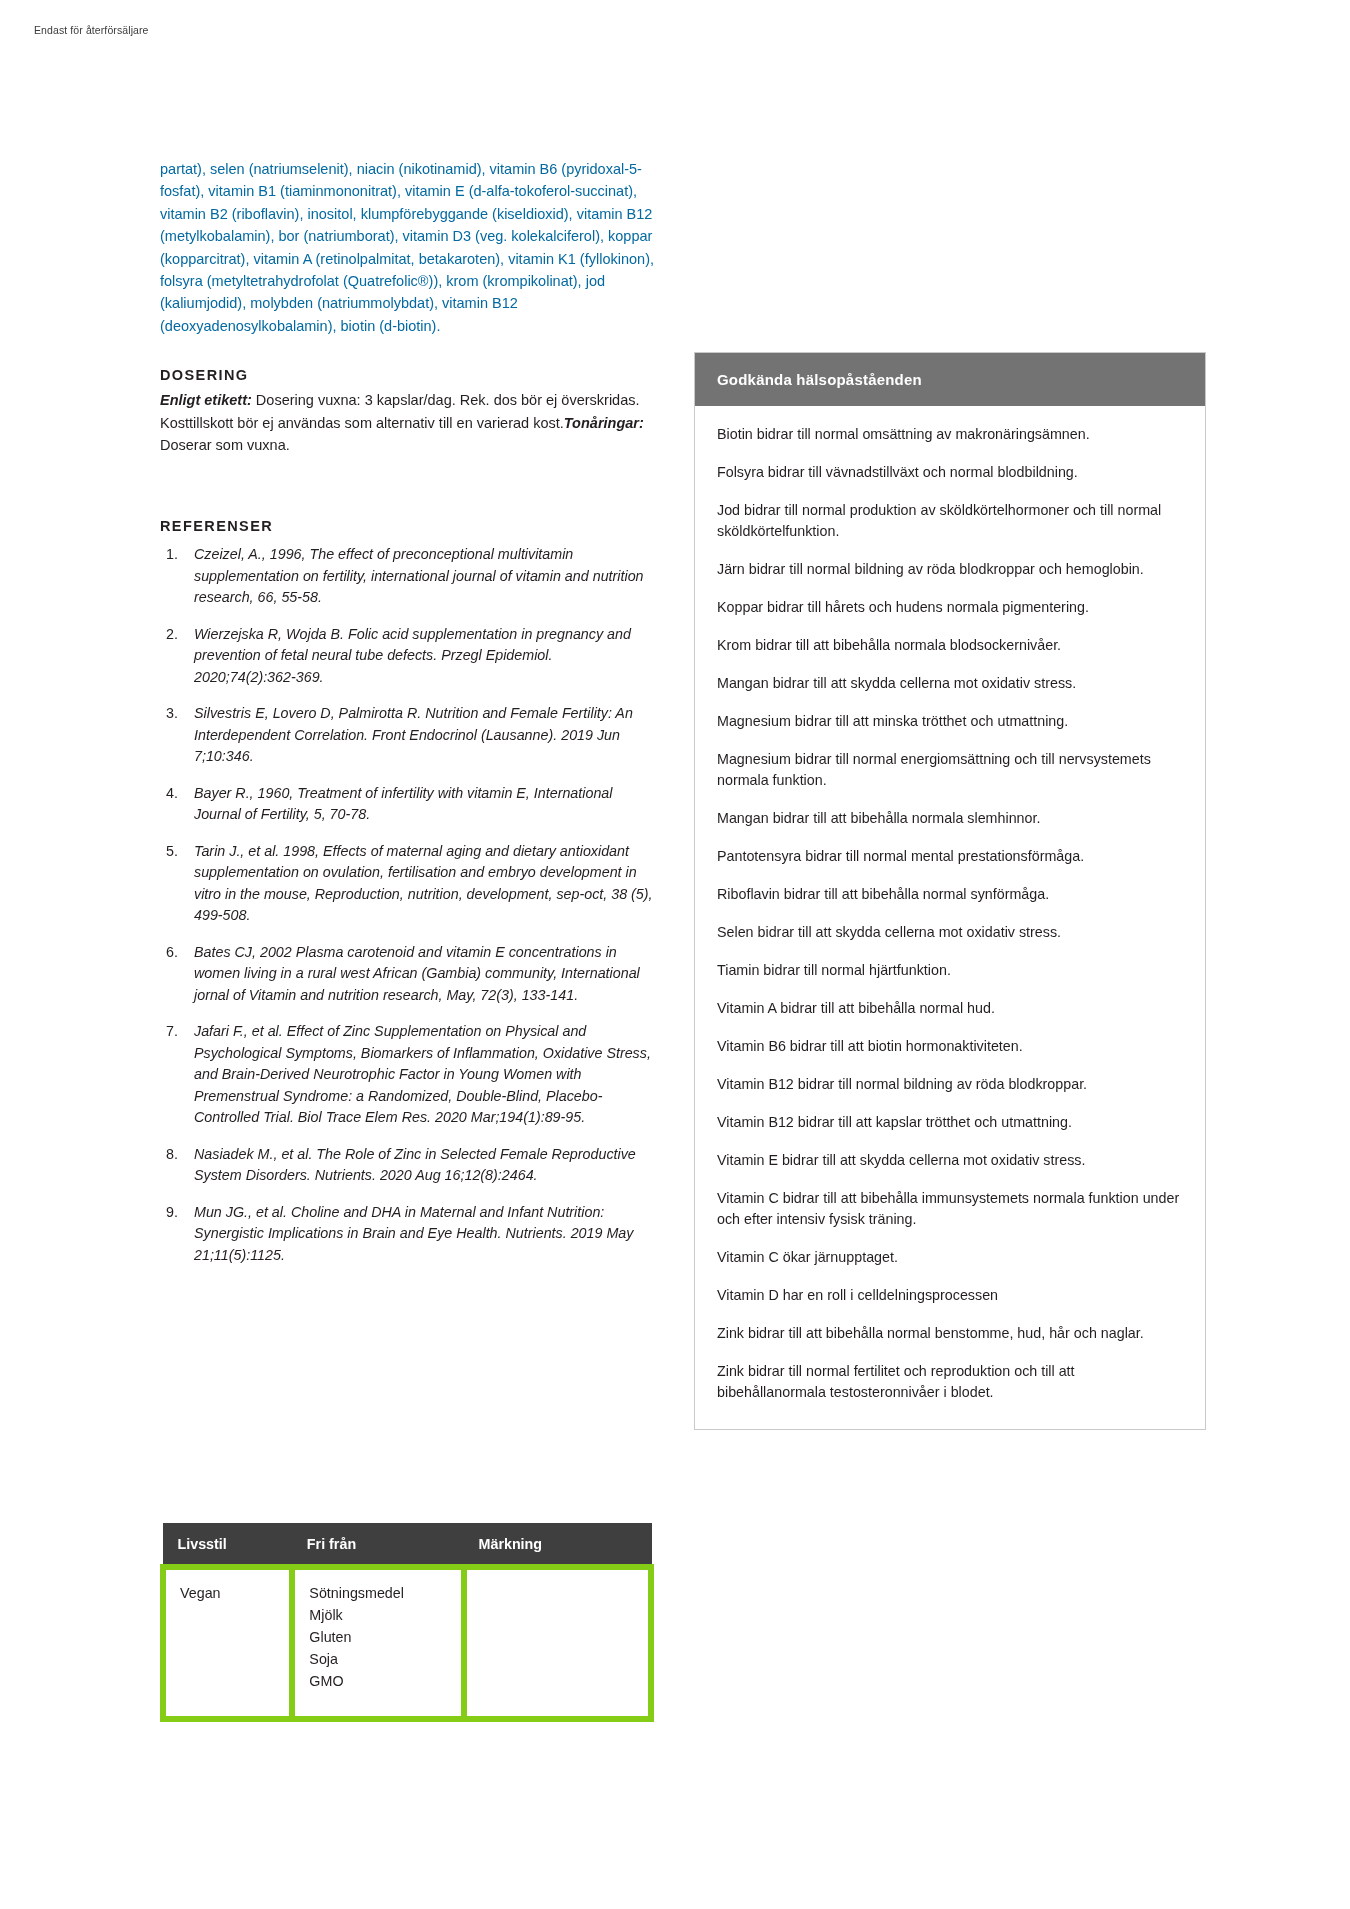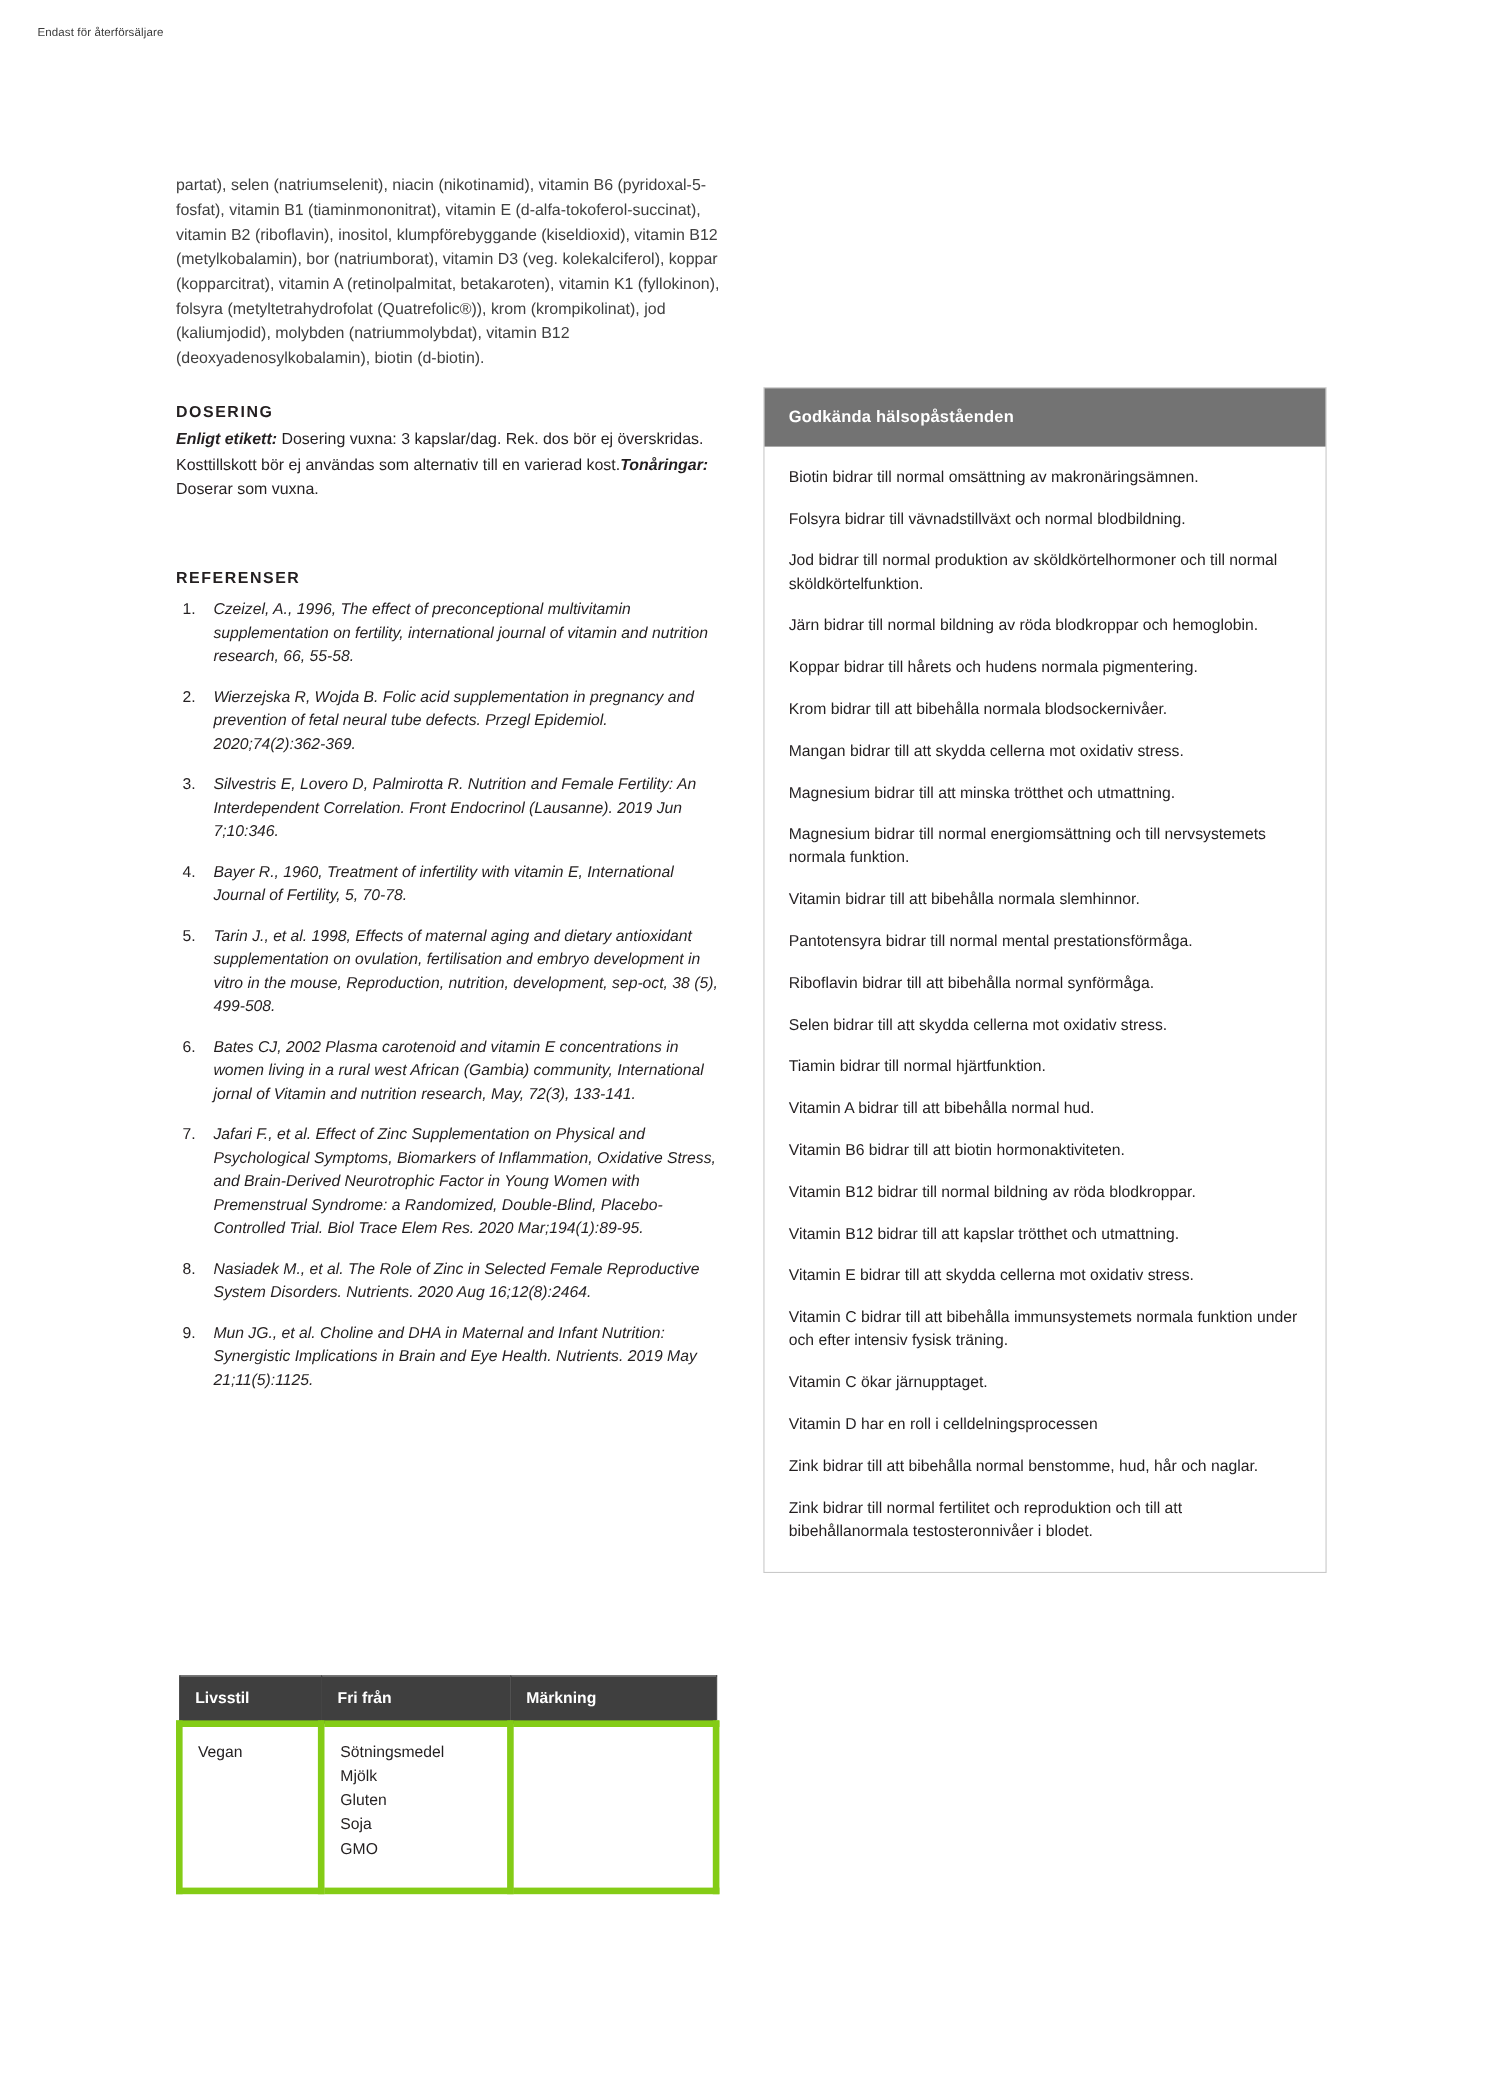--- a/index.html
+++ b/index.html
@@ -31,21 +31,21 @@
   
   .left-col {
     position: absolute;
     left: 160px;
     top: 158px;
     width: 500px;
   }
   .ingredients {
     font-size: 14.5px;
     line-height: 22.4px;
-    color: #404040;
+    color: #0369a1;
   }
   .section-title {
     font-size: 14.5px;
     font-weight: bold;
     letter-spacing: 1.4px;
     margin-top: 30px;
     margin-bottom: 6px;
   }
   .dosing {
     font-size: 14.5px;
@@ -175,21 +175,21 @@
     <div class="claims-body">
       <p>Biotin bidrar till normal omsättning av makronäringsämnen.</p>
       <p>Folsyra bidrar till vävnadstillväxt och normal blodbildning.</p>
       <p>Jod bidrar till normal produktion av sköldkörtelhormoner och till normal sköldkörtelfunktion.</p>
       <p>Järn bidrar till normal bildning av röda blodkroppar och hemoglobin.</p>
       <p>Koppar bidrar till hårets och hudens normala pigmentering.</p>
       <p>Krom bidrar till att bibehålla normala blodsockernivåer.</p>
       <p>Mangan bidrar till att skydda cellerna mot oxidativ stress.</p>
       <p>Magnesium bidrar till att minska trötthet och utmattning.</p>
       <p>Magnesium bidrar till normal energiomsättning och till nervsystemets normala funktion.</p>
-      <p>Vitamin bidrar till att bibehålla normala slemhinnor.</p>
+      <p>Mangan bidrar till att bibehålla normala slemhinnor.</p>
       <p>Pantotensyra bidrar till normal mental prestationsförmåga.</p>
       <p>Riboflavin bidrar till att bibehålla normal synförmåga.</p>
       <p>Selen bidrar till att skydda cellerna mot oxidativ stress.</p>
       <p>Tiamin bidrar till normal hjärtfunktion.</p>
       <p>Vitamin A bidrar till att bibehålla normal hud.</p>
       <p>Vitamin B6 bidrar till att biotin hormonaktiviteten.</p>
       <p>Vitamin B12 bidrar till normal bildning av röda blodkroppar.</p>
       <p>Vitamin B12 bidrar till att kapslar trötthet och utmattning.</p>
       <p>Vitamin E bidrar till att skydda cellerna mot oxidativ stress.</p>
       <p>Vitamin C bidrar till att bibehålla immunsystemets normala funktion under och efter intensiv fysisk träning.</p>

